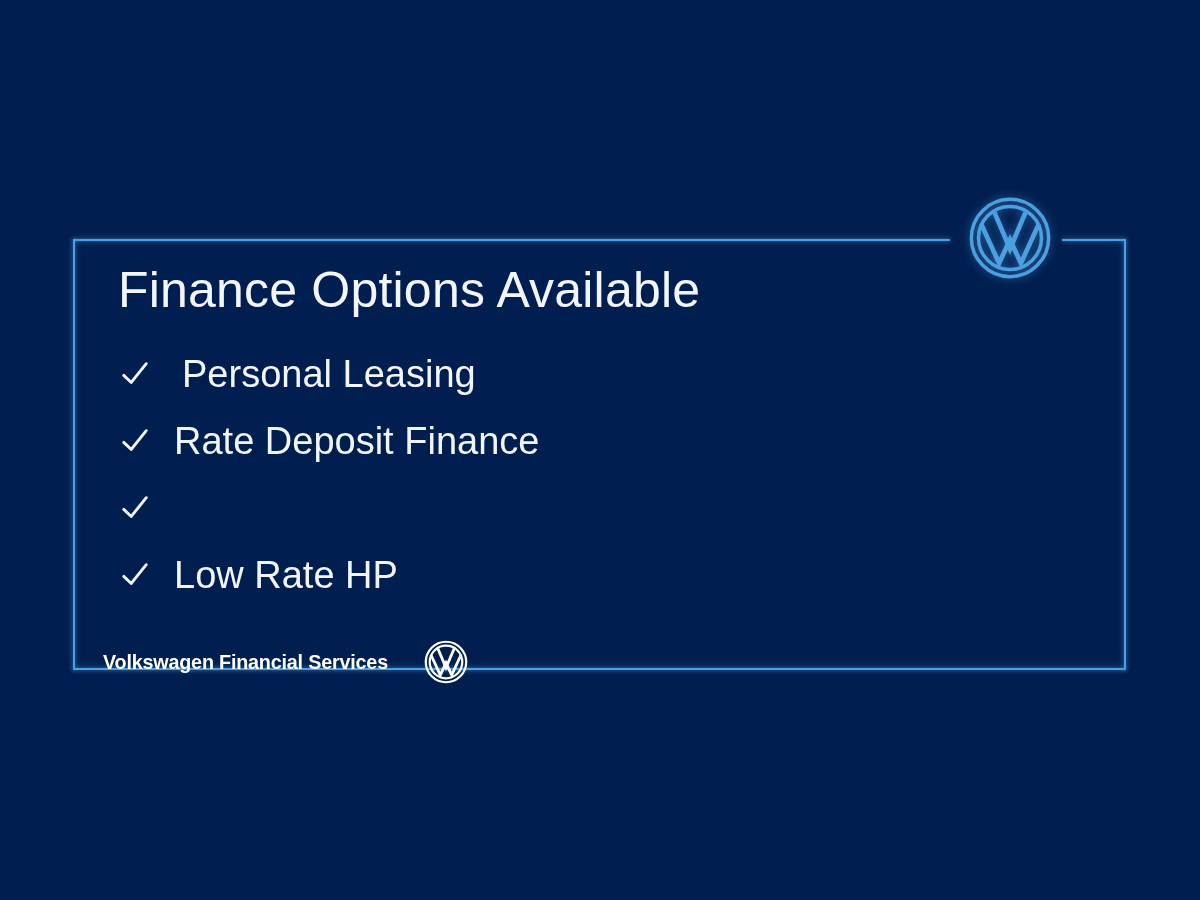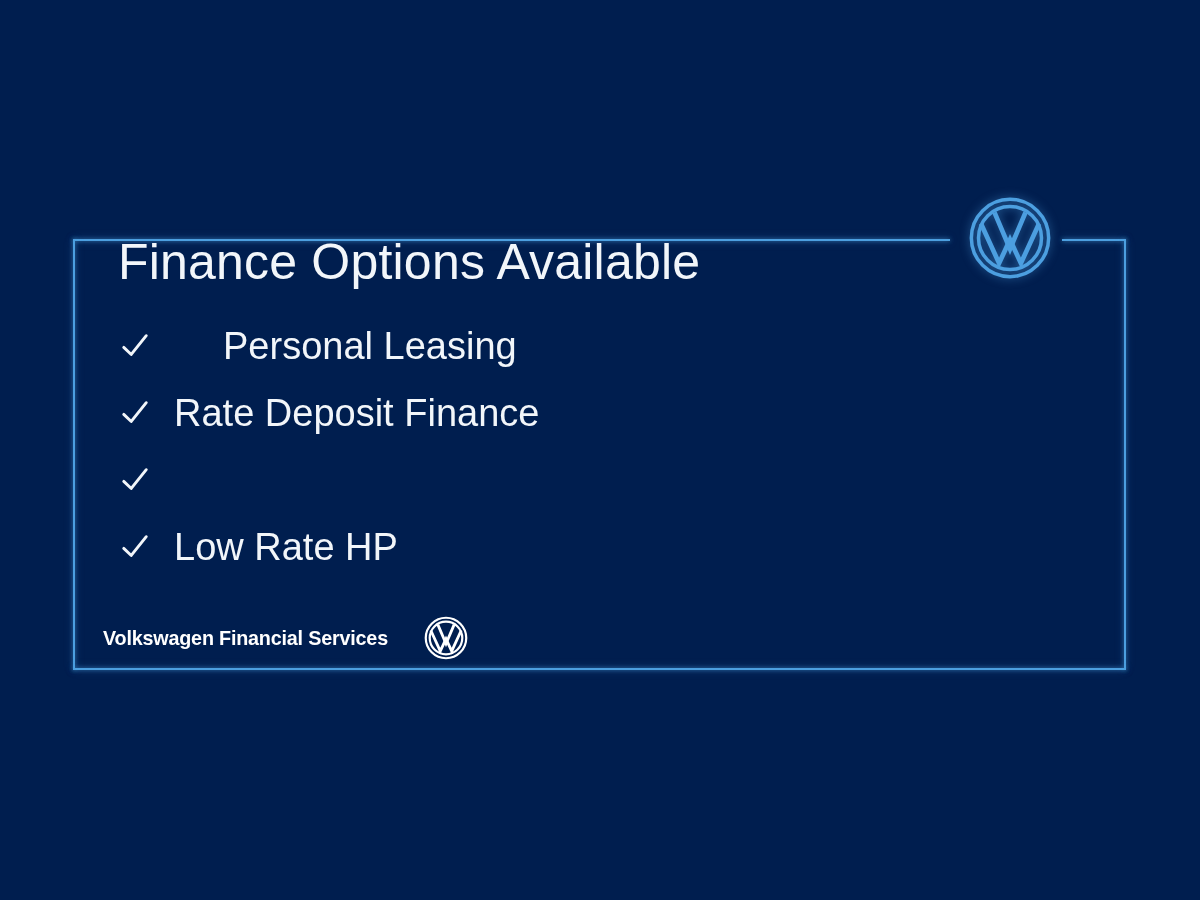--- a/index.html
+++ b/index.html
@@ -73,21 +73,21 @@
     display: block;
     width: 84px;
     height: 84px;
     filter: drop-shadow(0 0 5px rgba(76,159,224,0.55));
   }
 
   
   #content {
     position: absolute;
     left: 118px;
-    top: 236px;
+    top: 264px;
     width: 980px;
   }
 
   #page-title {
     color: #F2F6FA;
     font-size: 50px;
     font-weight: 300;
     letter-spacing: 0.2px;
     line-height: 1.05;
     margin: 0 0 24px 0;
@@ -121,28 +121,27 @@
     display: block;
     width: 30px;
     height: 30px;
   }
   .option-label {
     display: inline-block;
   }
   
   .option-item.indent .option-label {
     padding-left: 8px;
-    margin-left: 41px;
   }
 
   
   #brand-lockup {
     position: absolute;
     left: 103px;
-    top: 616px;
+    top: 640px;
     display: flex;
     align-items: center;
   }
   #brand-wordmark {
     color: #FFFFFF;
     font-size: 21px;
     font-weight: 700;
     letter-spacing: -0.2px;
     white-space: nowrap;
     transform: scaleX(0.94);

